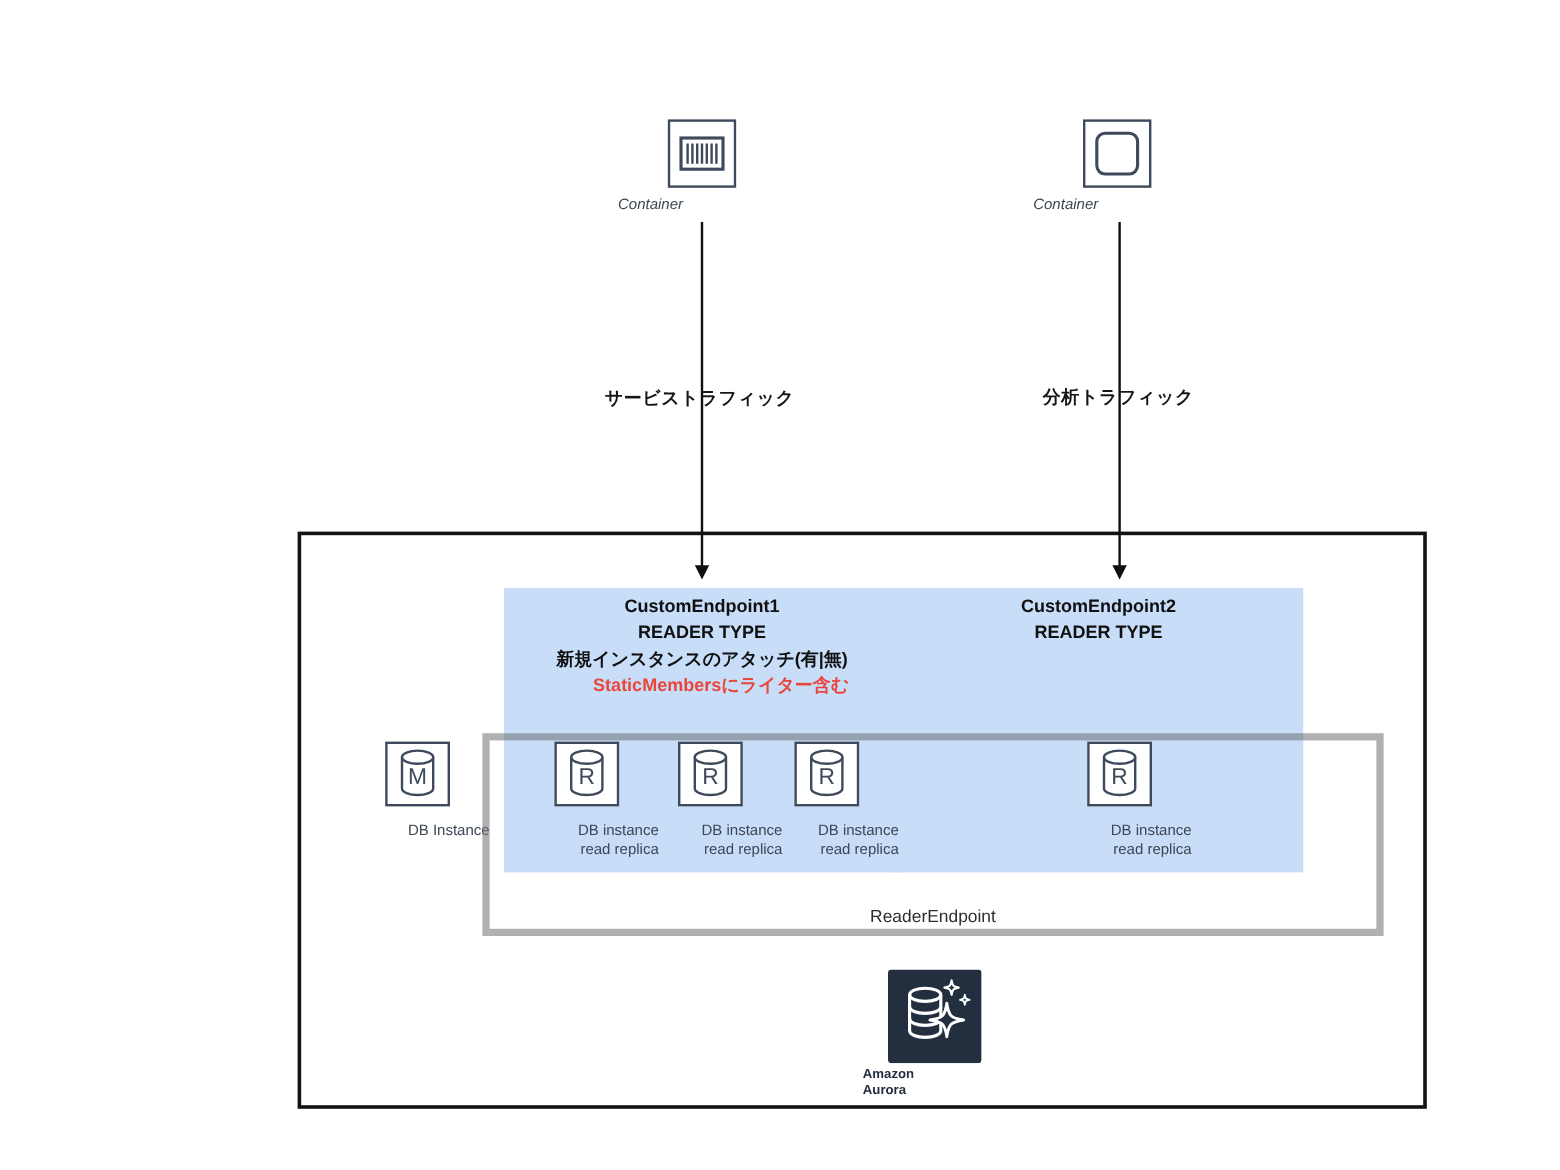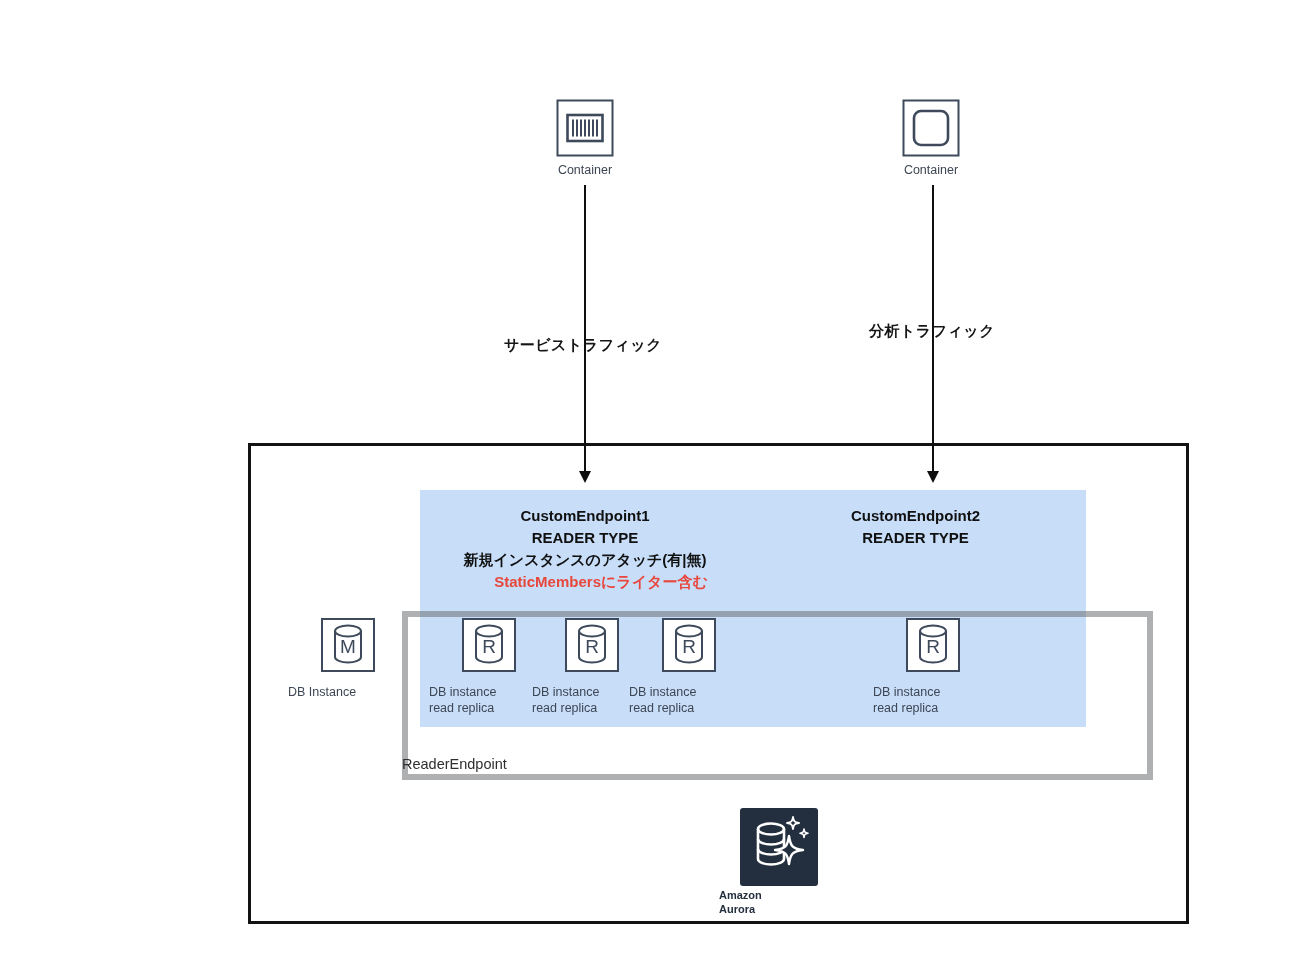--- a/index.html
+++ b/index.html
@@ -3,21 +3,21 @@
 <meta charset="utf-8">
 <style>
   html,body{margin:0;padding:0;background:#ffffff;}
   .canvas{
     position:relative;width:1300px;height:975px;background:#ffffff;overflow:hidden;
     font-family:"Liberation Sans","DejaVu Sans",sans-serif;color:#111;
   }
   .abs{position:absolute;}
   
   .icon-label{
-    position:absolute;text-align:center;font-size:12.5px;color:#3d4654;width:140px;
+    position:absolute;font-size:12.5px;color:#3d4654;width:140px;font-style:italic;
   }
   
   .arrow-line{position:absolute;width:2.5px;background:#0f0f0f;z-index:6;}
   .arrow-head{
     position:absolute;width:0;height:0;z-index:6;
     border-left:6.5px solid transparent;border-right:6.5px solid transparent;
     border-top:12px solid #0f0f0f;
   }
   .traffic-label{
     position:absolute;width:260px;text-align:center;font-size:15px;font-weight:bold;
@@ -25,43 +25,43 @@
   }
   
   .outer-box{
     position:absolute;left:248px;top:443px;width:941px;height:481px;
     border:3px solid #131313;box-sizing:border-box;background:#fff;z-index:0;
   }
   
   .blue-box{
     position:absolute;top:490px;height:237px;background:#c7ddf8;z-index:1;
     text-align:center;font-size:15px;font-weight:bold;line-height:22px;
-    padding-top:15px;box-sizing:border-box;color:#101010;
+    padding-top:5px;box-sizing:border-box;color:#101010;
   }
   .blue-box .red-line{color:#e8473c;margin-left:32px;}
   
   .gray-box{
     position:absolute;left:402px;top:611px;width:751px;height:169px;
     border:6px solid rgba(110,111,114,0.55);box-sizing:border-box;z-index:4;
     pointer-events:none;
   }
   .reader-label{
-    position:absolute;left:402px;top:756px;width:751px;text-align:left;
+    position:absolute;left:402px;top:756px;width:751px;text-align:center;
     font-size:14.5px;color:#2e2e2e;z-index:5;
   }
   
   .cyl-square{
     position:absolute;width:54px;height:54px;background:#ffffff;
     border:2px solid #3e4a5b;box-sizing:border-box;z-index:2;
   }
   .cyl-letter{
     font-family:"Liberation Sans","DejaVu Sans",sans-serif;font-size:19px;fill:#3e4a5b;
   }
   .replica-label{
-    position:absolute;width:120px;text-align:left;font-size:12.5px;line-height:16px;
+    position:absolute;width:120px;text-align:right;font-size:12.5px;line-height:16px;
     color:#3d4654;z-index:2;
   }
   
   .aurora-label{
     position:absolute;left:719px;top:888px;width:120px;text-align:left;
     font-size:11px;line-height:14px;font-weight:bold;color:#232f3e;z-index:2;
   }
   svg{display:block;}
 </style>
 </head>
@@ -85,21 +85,21 @@
   <div class="icon-label" style="left:515px;top:163px;">Container</div>
 
   <svg class="abs" style="left:902px;top:99px;" width="58" height="58" viewBox="0 0 58 58">
     <rect x="1.5" y="1.5" width="55" height="55" fill="#ffffff" stroke="#3e4a5b" stroke-width="2"></rect>
     <rect x="12" y="12" width="34" height="34" rx="7" fill="none" stroke="#3e4a5b" stroke-width="2.6"></rect>
   </svg>
   <div class="icon-label" style="left:861px;top:163px;">Container</div>
 
   <div class="arrow-line" style="left:583.5px;top:185px;height:288px;"></div>
   <div class="arrow-head" style="left:578.5px;top:471px;"></div>
-  <div class="traffic-label" style="left:453px;top:336px;">サービストラフィック</div>
+  <div class="traffic-label" style="left:453px;top:323px;">サービストラフィック</div>
 
   <div class="arrow-line" style="left:931.5px;top:185px;height:288px;"></div>
   <div class="arrow-head" style="left:926.5px;top:471px;"></div>
   <div class="traffic-label" style="left:802px;top:322px;">分析トラフィック</div>
 
   <div class="outer-box"></div>
 
   <div class="blue-box" style="left:420px;width:330px;">
     <div>CustomEndpoint1</div>
     <div>READER TYPE</div>

